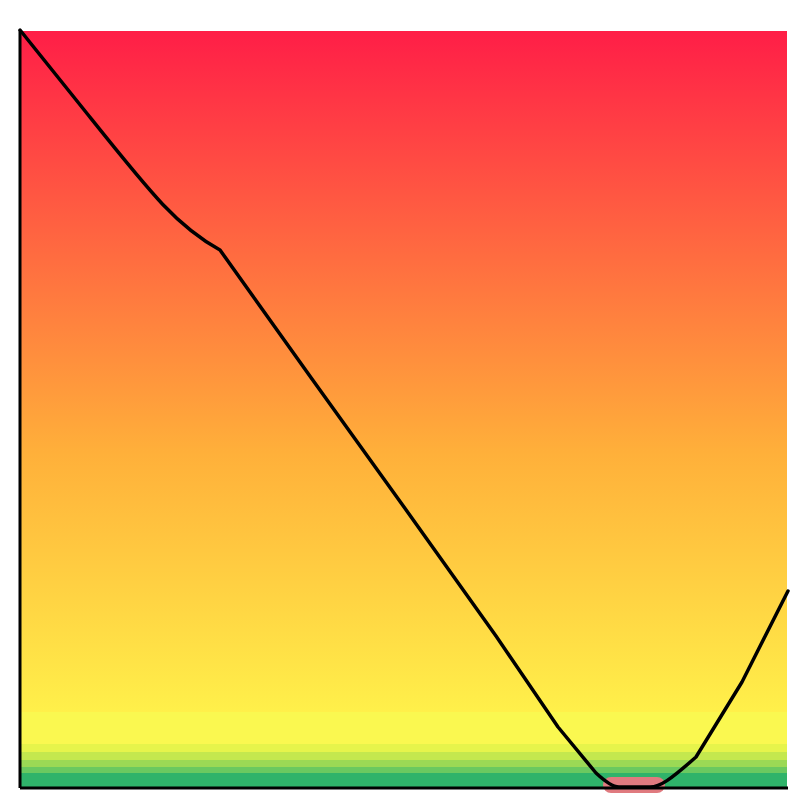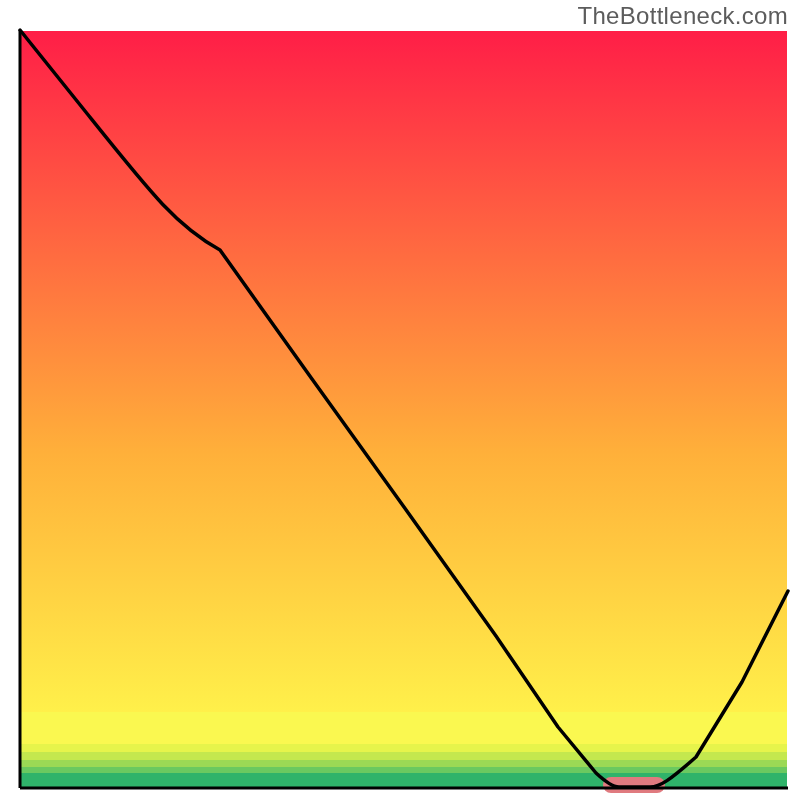--- a/index.html
+++ b/index.html
@@ -28,21 +28,20 @@
   svg.chart {
     position: absolute;
     top: 0;
     left: 0;
   }
 </style>
 </head>
 <body>
 <div class="container">
 
-  <div class="watermark">TheBottleneck.com</div>
 
   <svg class="chart" width="800" height="800" viewBox="0 0 800 800">
     <defs>
       <linearGradient id="heatGrad" x1="0" y1="0" x2="0" y2="1">
         <stop offset="0%" stop-color="#ff1e47"></stop>
         <stop offset="62%" stop-color="#ffb03a"></stop>
         <stop offset="100%" stop-color="#fff04a"></stop>
       </linearGradient>
     </defs>
 

